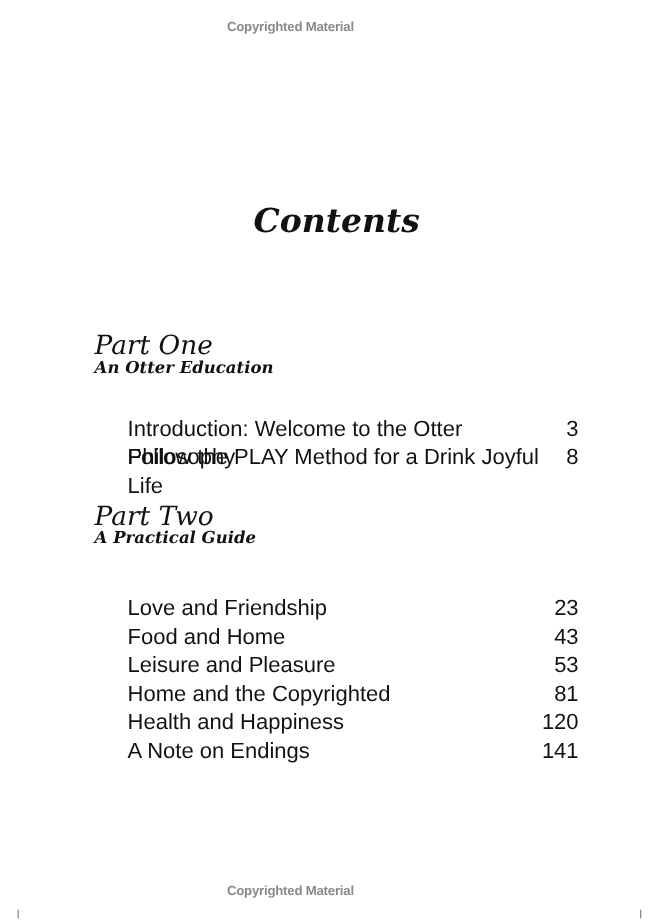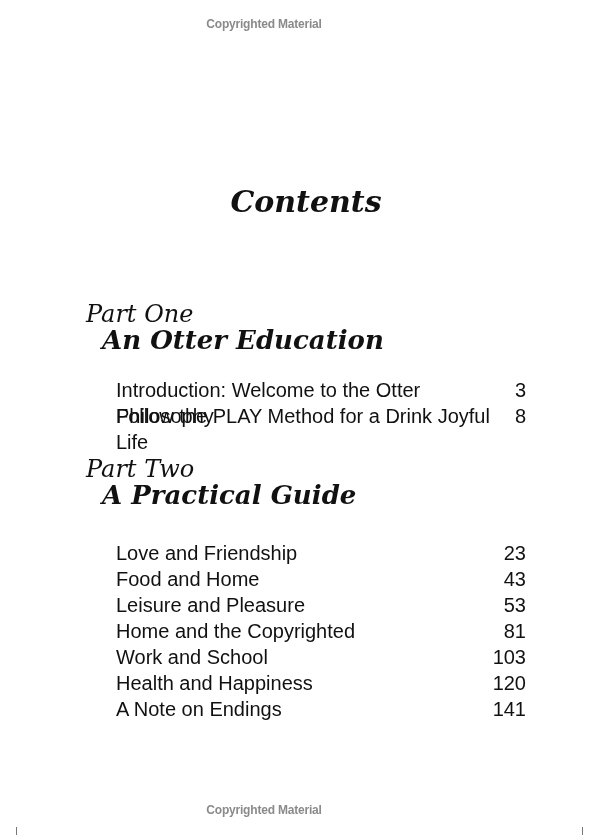--- a/index.html
+++ b/index.html
@@ -2,21 +2,21 @@
 <html><head>
   <meta charset="utf-8">
   <style>
     html, body { margin:0; padding:0; background:#ffffff; }
     body { width:600px; height:837px; position:relative; overflow:hidden; font-family:"Liberation Sans", sans-serif; color:#111; }
     .watermark { position:absolute; left:0; width:528px; text-align:center; font-family:"Liberation Sans", sans-serif; font-size:12px; font-weight:bold; color:#8a8a8a; letter-spacing:-0.2px; }
     .wm-top { top:17px; }
     .wm-bottom { top:803px; }
     .title { position:absolute; top:184px; left:0; width:612px; text-align:center; font-family:"DejaVu Serif", serif; font-style:italic; font-weight:bold; font-size:30px; color:#111; }
     .part-label { position:absolute; left:86px; font-family:"DejaVu Serif", serif; font-style:italic; font-size:24px; color:#111; }
-    .part-title { position:absolute; left:102px; font-family:"DejaVu Serif", serif; font-style:italic; font-weight:bold; font-size:26px; color:#111; }
+    .part-title { position:absolute; left:86px; font-family:"DejaVu Serif", serif; font-style:italic; font-weight:bold; font-size:15px; color:#111; }
     .toc-list { position:absolute; left:86px; width:440px; }
     .toc-row { display:flex; justify-content:space-between; height:26px; line-height:26px; font-size:20px; color:#111;margin-left:30px; }
     .toc-row .pg { text-align:right; }
     .crop { position:absolute; top:827px; width:1px; height:8px; background:#777; }
   </style>
 </head>
 <body>
 
 <div class="watermark wm-top">Copyrighted Material</div>
 
@@ -50,24 +50,20 @@
   </div>
   <div class="toc-row">
     <span>Leisure and Pleasure</span>
     <span class="pg">53</span>
   </div>
   <div class="toc-row">
     <span>Home and the Copyrighted</span>
     <span class="pg">81</span>
   </div>
   <div class="toc-row">
-    <span>Work and School</span>
-    <span class="pg">103</span>
-  </div>
-  <div class="toc-row">
     <span>Health and Happiness</span>
     <span class="pg">120</span>
   </div>
   <div class="toc-row">
     <span>A Note on Endings</span>
     <span class="pg">141</span>
   </div>
 </div>
 
 <div class="watermark wm-bottom">Copyrighted Material</div>

